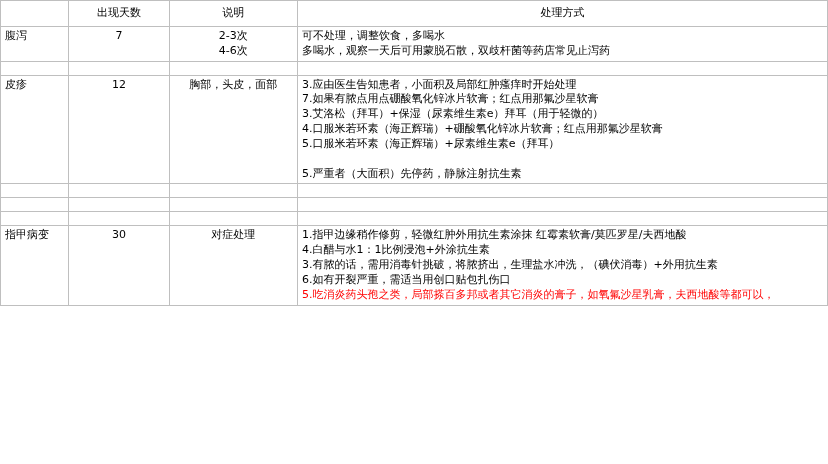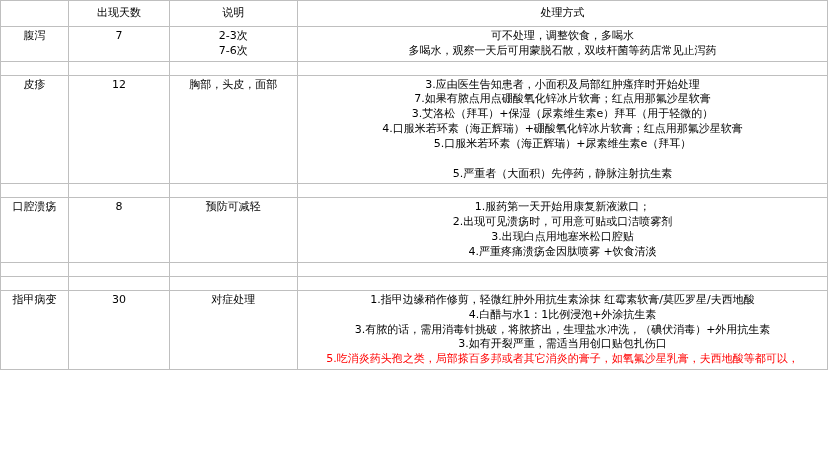--- a/index.html
+++ b/index.html
@@ -28,21 +28,21 @@
   }
   .col-a { width: 68px; }
   .col-b { width: 100px; }
   .col-c { width: 128px; }
   .col-d { width: 528px; }
 
   .cell-inner {
     padding: 2px 4px;
   }
   .c-center { text-align: center; }
-  .c-left { text-align: center; }
+  .c-left { text-align: left; }
 
   .hdr td {
     text-align: center;
     font-size: 11.5px;
   }
   .hdr .cell-inner { padding: 5px 4px; }
 
   .lines span {
     display: block;
     white-space: pre;
@@ -80,21 +80,21 @@
     <tr>
       <td>
           <div class="cell-inner c-left">腹泻</div>
         </td>
       <td>
           <div class="cell-inner c-center">7</div>
         </td>
       <td>
         <div class="cell-inner c-center lines">
           <span>2-3次</span>
-          <span>7-6次</span>
+          <span>4-6次</span>
         </div>
       </td>
       <td>
         <div class="cell-inner c-left lines">
           <span>可不处理，调整饮食，多喝水</span>
           <span>多喝水，观察一天后可用蒙脱石散，双歧杆菌等药店常见止泻药</span>
         </div>
       </td>
     </tr>
 
@@ -130,41 +130,20 @@
       </td>
     </tr>
 
     <tr class="blank-row">
       <td></td>
       <td></td>
       <td></td>
       <td></td>
     </tr>
 
-    <tr>
-      <td>
-          <div class="cell-inner c-left">口腔溃疡</div>
-        </td>
-      <td>
-          <div class="cell-inner c-center">8</div>
-        </td>
-      <td>
-        <div class="cell-inner c-center lines">
-          <span>预防可减轻</span>
-        </div>
-      </td>
-      <td>
-        <div class="cell-inner c-left lines">
-          <span>1.服药第一天开始用康复新液漱口；</span>
-          <span>2.出现可见溃疡时，可用意可贴或口洁喷雾剂</span>
-          <span>3.出现白点用地塞米松口腔贴</span>
-          <span>4.严重疼痛溃疡金因肽喷雾 +饮食清淡</span>
-        </div>
-      </td>
-    </tr>
 
     <tr class="blank-row">
       <td></td>
       <td></td>
       <td></td>
       <td></td>
     </tr>
 
 
     <tr class="blank-row">
@@ -184,19 +163,19 @@
       <td>
         <div class="cell-inner c-center lines">
           <span>对症处理</span>
         </div>
       </td>
       <td>
         <div class="cell-inner c-left lines">
           <span>1.指甲边缘稍作修剪，轻微红肿外用抗生素涂抹 红霉素软膏/莫匹罗星/夫西地酸</span>
           <span>4.白醋与水1：1比例浸泡+外涂抗生素</span>
           <span>3.有脓的话，需用消毒针挑破，将脓挤出，生理盐水冲洗，（碘伏消毒）+外用抗生素</span>
-          <span>3.如有开裂严重，需适当用创口贴包扎伤口</span>
+          <span>6.如有开裂严重，需适当用创口贴包扎伤口</span>
           <span class="red">5.吃消炎药头孢之类，局部搽百多邦或者其它消炎的膏子，如氧氟沙星乳膏，夫西地酸等都可以，</span>
         </div>
       </td>
     </tr>
   </tbody>
 </table>
 
 </body></html>

